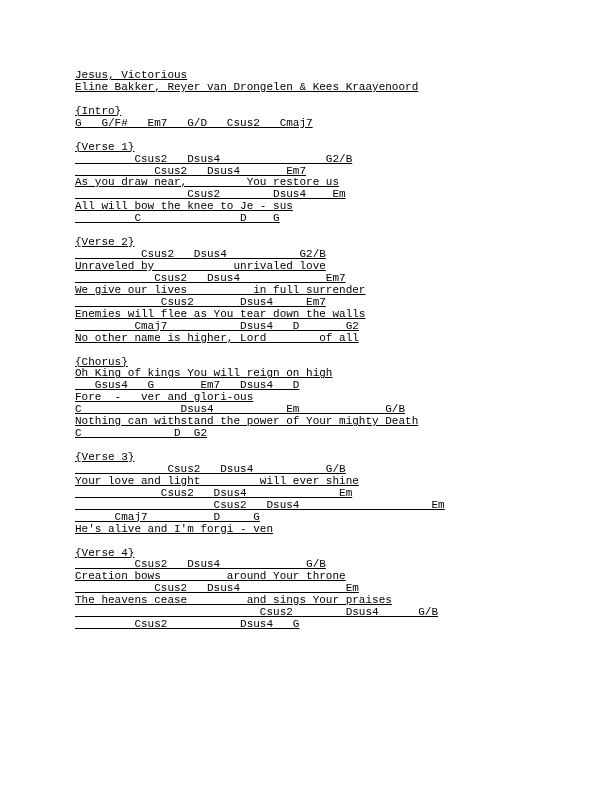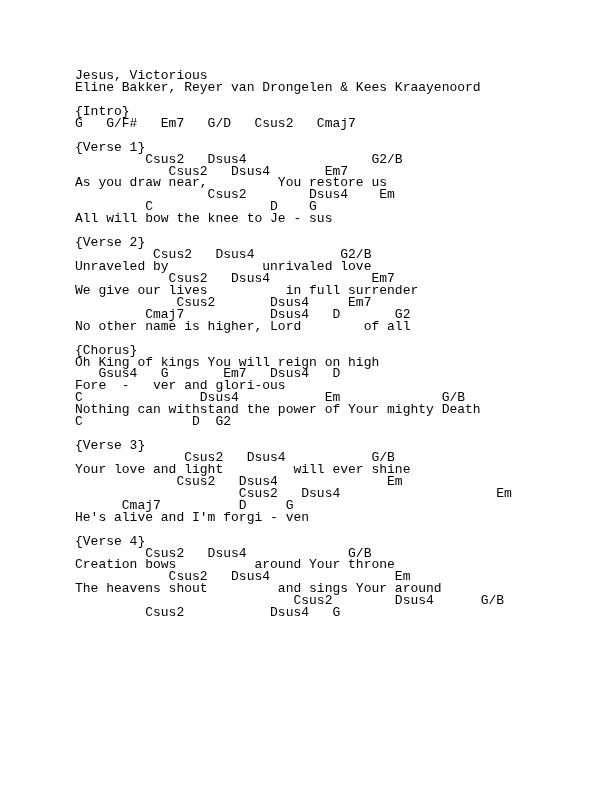--- a/index.html
+++ b/index.html
@@ -2,23 +2,24 @@
 <html><head>
 <meta charset="utf-8">
 <style>
   html, body { margin: 0; padding: 0; background: #ffffff; }
   body { width: 612px; height: 792px; position: relative; overflow: hidden; }
   .sheet {
     position: absolute;
     left: 75px;
     top: 70px;
     font-family: "Liberation Mono", "DejaVu Sans Mono", monospace;
-    font-size: 13px;
+    font-size: 11px;
     line-height: 11.94px;
     color: #000000;
+    text-decoration: underline;
   }
   .line { white-space: pre; height: 11.94px; }
   .blank { height: 11.94px; }
   .section-label { white-space: pre; height: 11.94px; }
 </style>
 </head>
 <body>
 
 <div class="sheet">
   <div class="line">Jesus, Victorious</div>
@@ -30,32 +31,33 @@
     <div class="line">G   G/F#   Em7   G/D   Csus2   Cmaj7</div>
   </div>
   <div class="blank"></div>
 
   <div>
     <div class="section-label">{Verse 1}</div>
     <div class="line">         Csus2   Dsus4                G2/B</div>
     <div class="line">            Csus2   Dsus4       Em7</div>
     <div class="line">As you draw near,         You restore us</div>
     <div class="line">                 Csus2        Dsus4    Em</div>
+    <div class="line">All will bow the knee to Je - sus</div>
     <div class="line">         C               D    G</div>
-    <div class="line">All will bow the knee to Je - sus</div>
   </div>
   <div class="blank"></div>
 
   <div>
     <div class="section-label">{Verse 2}</div>
     <div class="line">          Csus2   Dsus4           G2/B</div>
     <div class="line">Unraveled by            unrivaled love</div>
     <div class="line">            Csus2   Dsus4             Em7</div>
     <div class="line">We give our lives          in full surrender</div>
     <div class="line">             Csus2       Dsus4     Em7</div>
+    <div class="line">Enemies will flee as You tear down the walls</div>
     <div class="line">         Cmaj7           Dsus4   D       G2</div>
     <div class="line">No other name is higher, Lord        of all</div>
   </div>
   <div class="blank"></div>
 
   <div>
     <div class="section-label">{Chorus}</div>
     <div class="line">Oh King of kings You will reign on high</div>
     <div class="line">   Gsus4   G       Em7   Dsus4   D</div>
     <div class="line">Fore  -   ver and glori-ous</div>
@@ -74,17 +76,17 @@
     <div class="line">      Cmaj7          D     G</div>
     <div class="line">He's alive and I'm forgi - ven</div>
   </div>
   <div class="blank"></div>
 
   <div>
     <div class="section-label">{Verse 4}</div>
     <div class="line">         Csus2   Dsus4             G/B</div>
     <div class="line">Creation bows          around Your throne</div>
     <div class="line">            Csus2   Dsus4                Em</div>
-    <div class="line">The heavens shout         and sings Your around</div>
+    <div class="line">The heavens cease         and sings Your praises</div>
     <div class="line">                            Csus2        Dsus4      G/B</div>
     <div class="line">         Csus2           Dsus4   G</div>
   </div>
 </div>
 
 </body></html>

